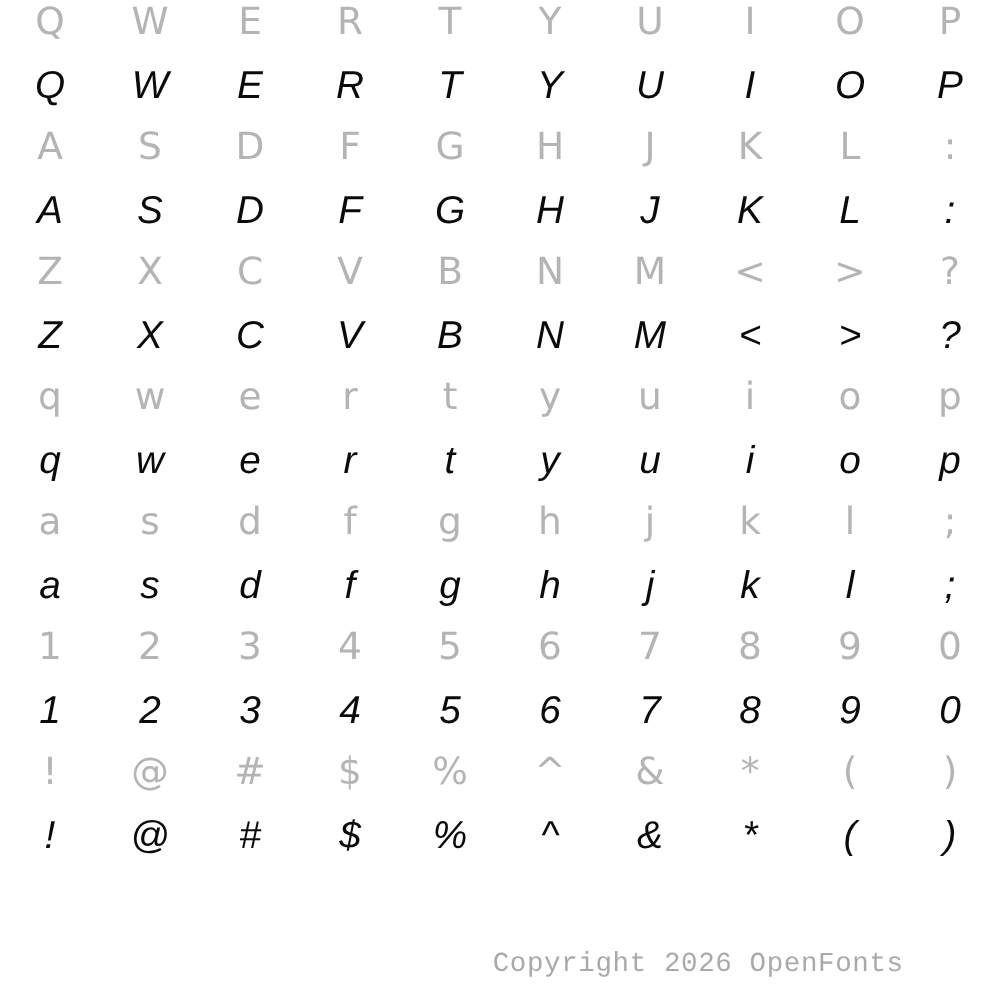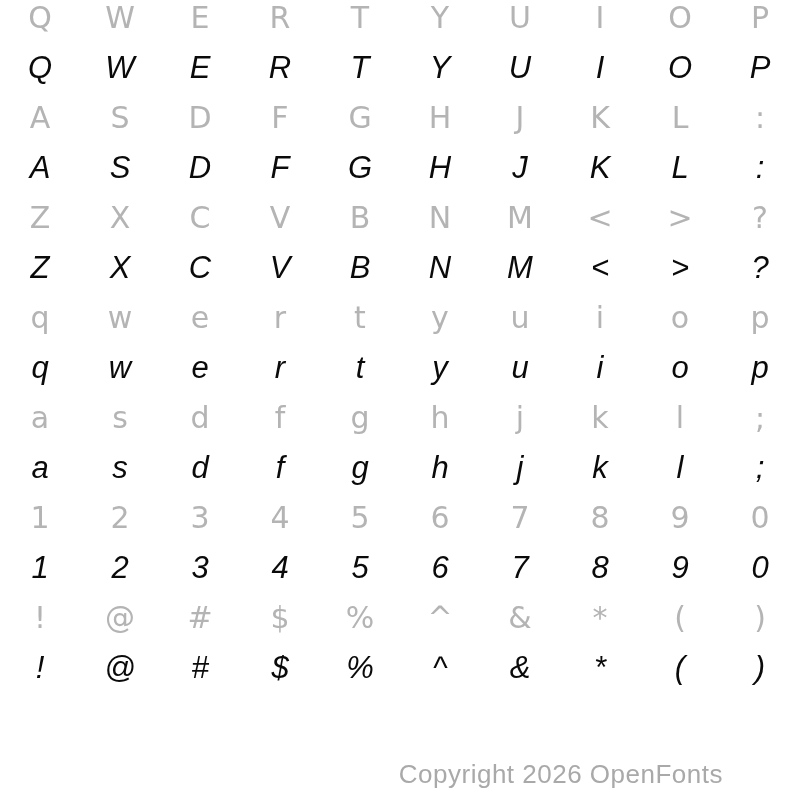--- a/index.html
+++ b/index.html
@@ -45,22 +45,22 @@
     color: var(--ink, #0a0a0a);
     font-family: "Liberation Sans", sans-serif;
     font-style: italic;
     font-size: 31px;
   }
   .copyright {
     position: absolute;
     top: 759px;
     right: 77px;
     color: var(--copyright, #a9a9a9);
-    font-family: Liberation Sans, sans-serif;
-    font-size: 26px;
+    font-family: Liberation Mono, monospace;
+    font-size: 22px;
     letter-spacing: 0.5px;
     white-space: nowrap;
   }
 </style>
 </head>
 <body>
 
 <div class="specimen">
   <div class="char-grid">
       <div class="glyph-row muted">

